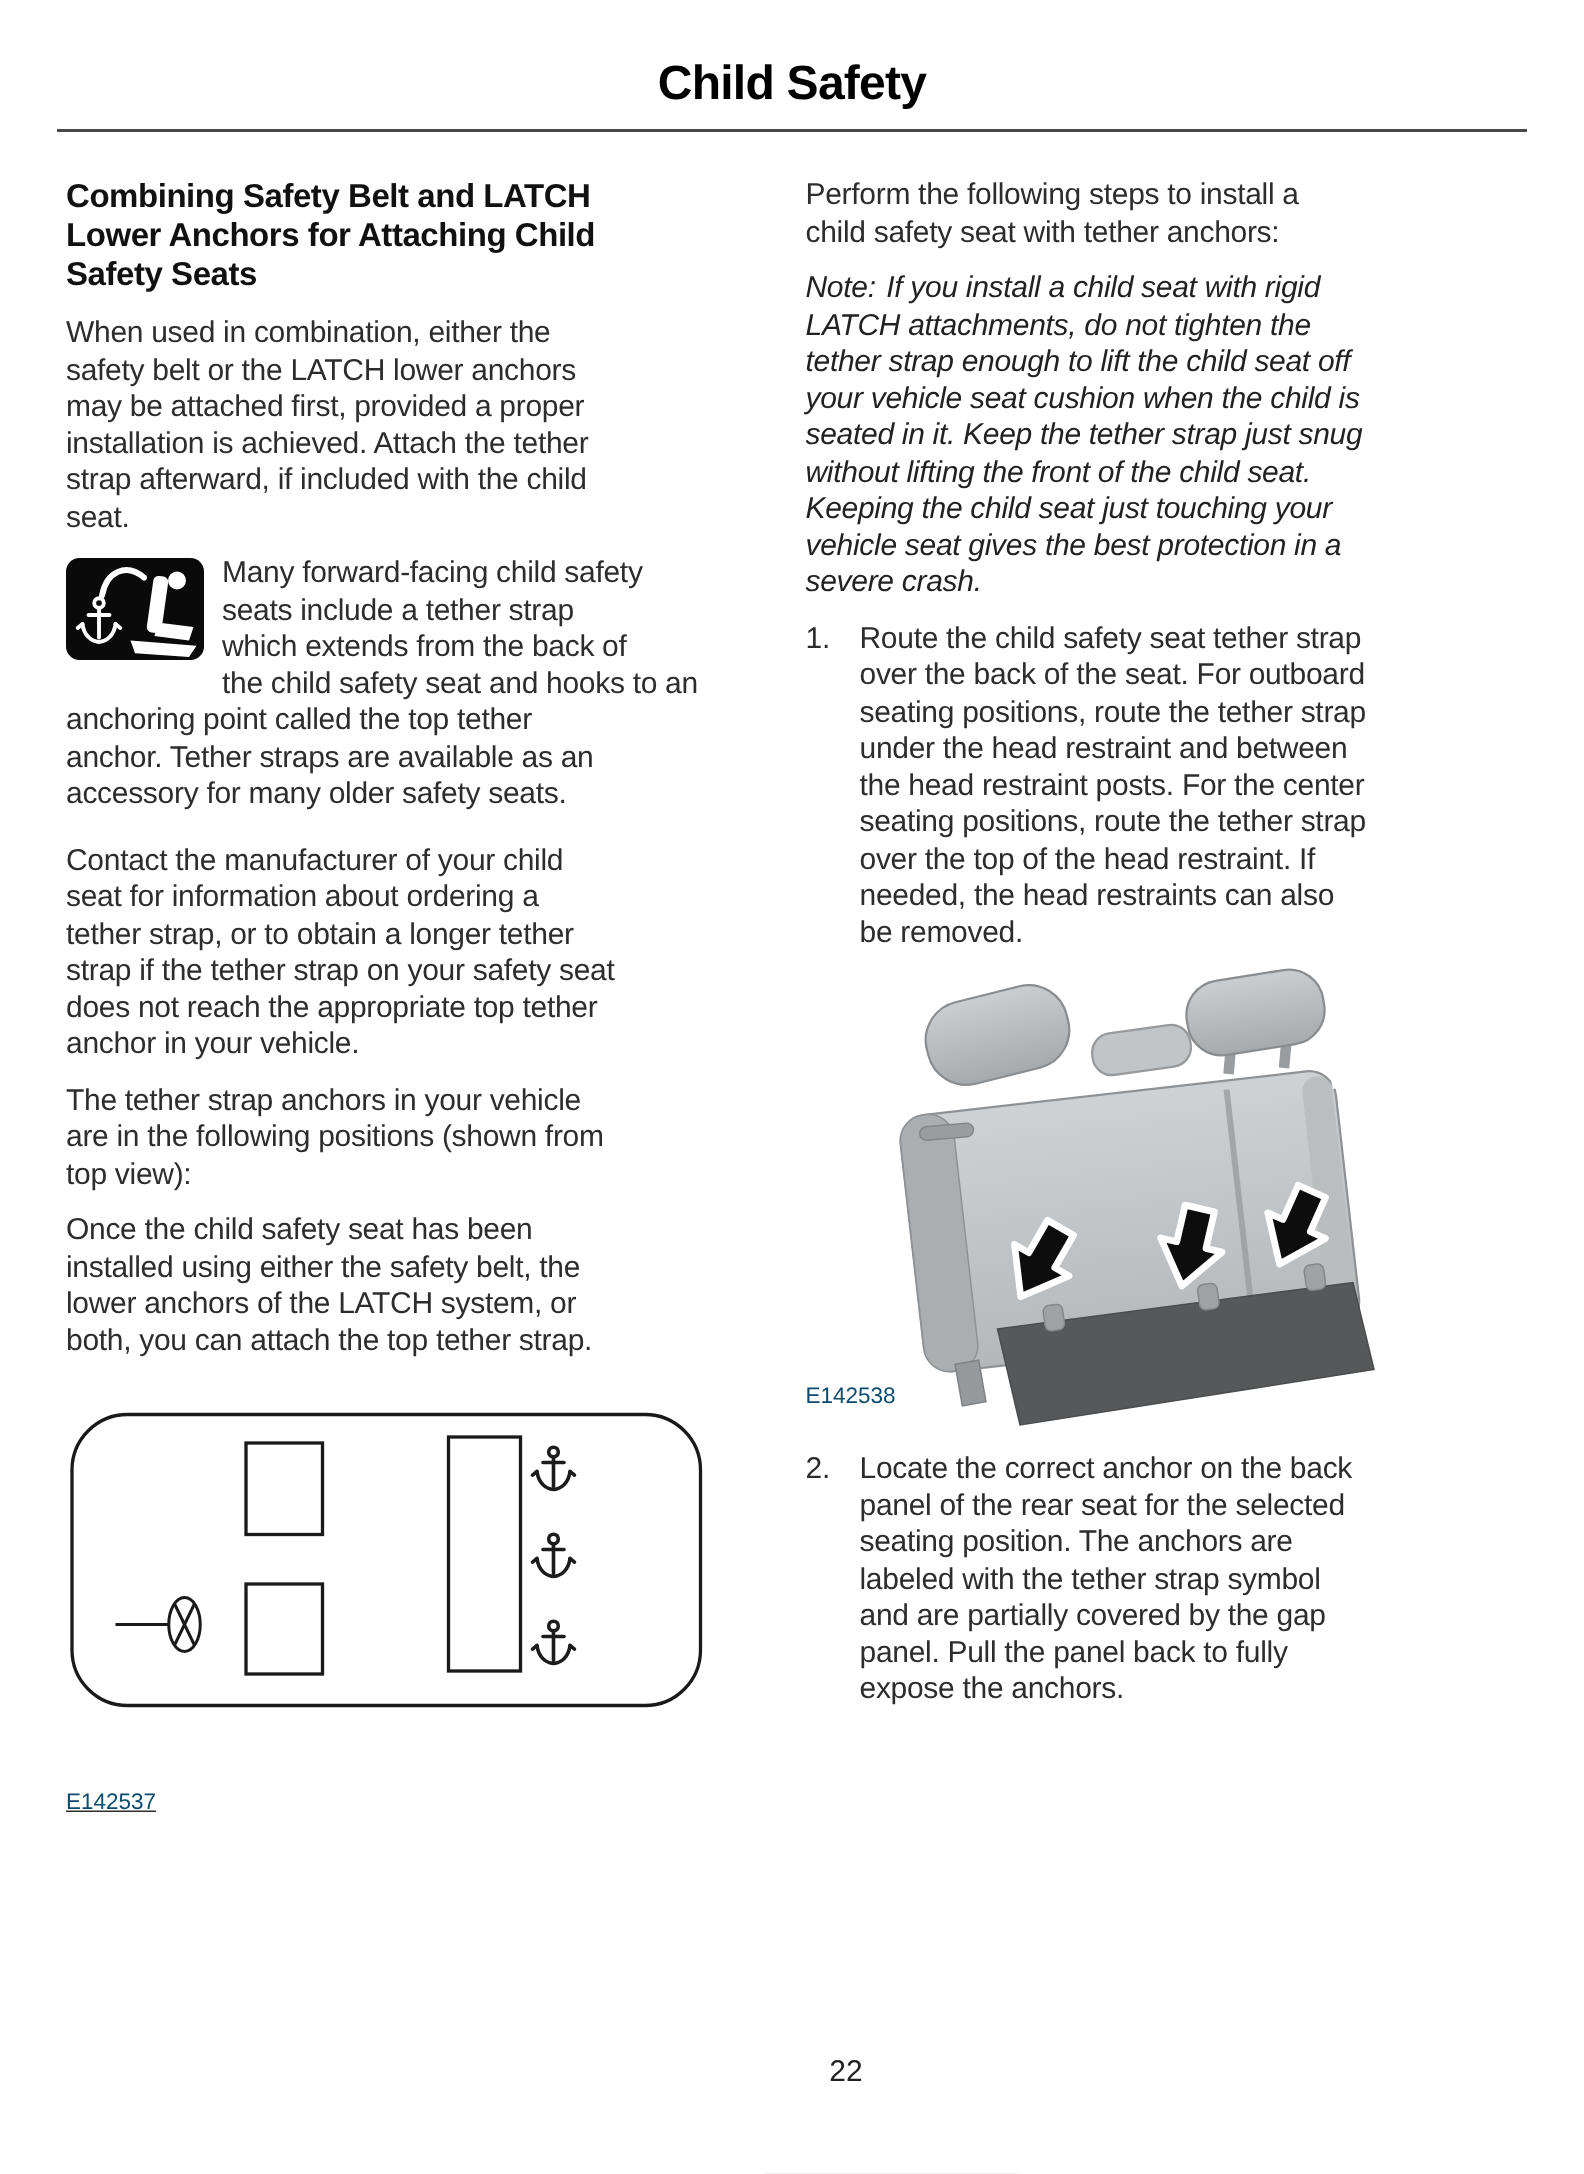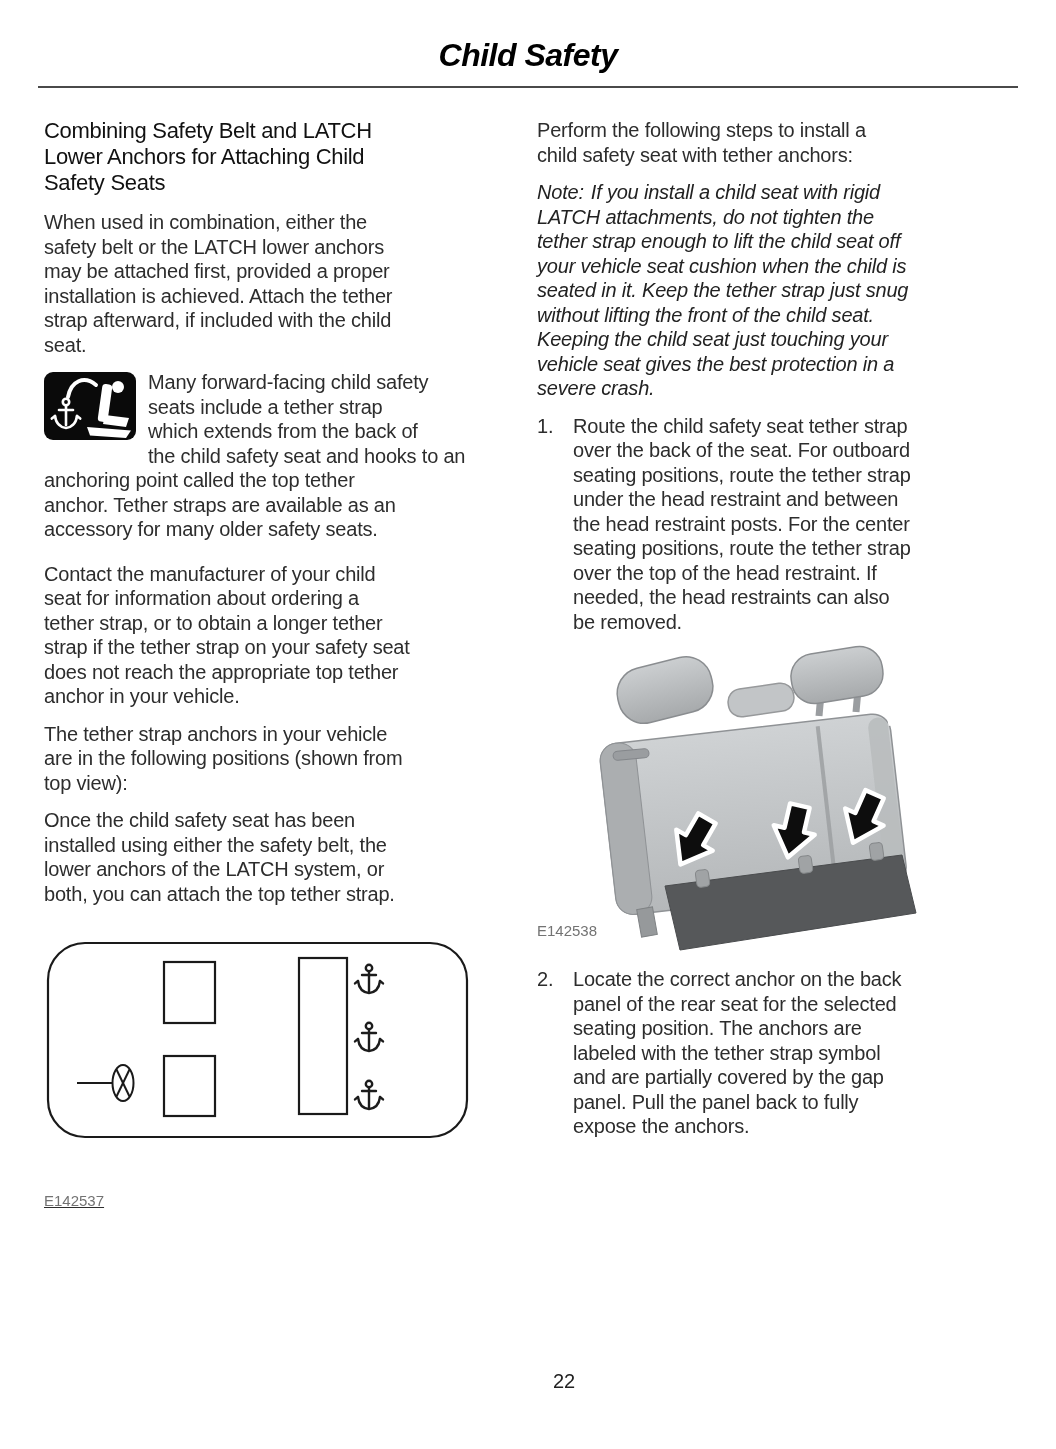--- a/index.html
+++ b/index.html
@@ -9,58 +9,58 @@
     margin:0 auto;
     background:#ffffff;
     font-family:"Liberation Sans","DejaVu Sans",sans-serif;
     color:#2d2d2d;
     overflow:hidden;
   }
   .masthead{padding-top:36px;}
   .page-title{
     margin:0;text-align:center;
     font-size:32px;font-weight:bold;color:#000;
-    letter-spacing:-0.5px;line-height:1.2;font-style:italic;
+    letter-spacing:-0.5px;line-height:1.2;
   }
   .masthead-rule{
     border:none;border-top:2px solid #4a4a4a;
     margin:12px 38px 0 38px;
   }
   .columns{
     display:grid;
     grid-template-columns:452px 452px;
     column-gap:41px;
     padding:0 0 0 44px;
     margin-top:30px;
   }
   .col{font-size:20px;line-height:24.5px;letter-spacing:-0.2px;}
   .col p{margin:0 0 13px 0;white-space:pre-line;}
   h2.section-heading{
     margin:0 0 14px 0;
-    font-size:22px;line-height:26px;font-weight:normal;color:#111;
+    font-size:22px;line-height:26px;font-weight:bold;color:#111;
     letter-spacing:-0.3px;white-space:pre-line;
   }
   h3.sub-heading{
     margin:2px 0 16px 0;
     font-size:24px;line-height:28px;font-weight:bold;color:#111;
     letter-spacing:-0.3px;
   }
   .icon-wrap-para{margin:0 0 20px 0;white-space:pre-line;}
   .badge-icon{
     float:left;width:92px;height:68px;margin:2px 12px 4px 0;
   }
   .note-para{margin:0 0 14px 0;white-space:pre-line;font-style:italic;color:#222;}
   .note-label{font-weight:normal;margin-right:7px;}
   .num-list{margin-top:1px;}
   .list-item{display:flex;margin:0 0 8px 0;}
   .list-item .num{width:36px;flex:0 0 36px;}
   .list-item .li-text{white-space:pre-line;flex:1;}
   .figure-topview{margin-top:32px;text-decoration:underline;}
   .figure-label{
-    font-size:15px;letter-spacing:0;color:#737373;
+    font-size:15px;letter-spacing:0;color:#0c4a6e;
     font-family:"Liberation Sans",sans-serif;
   }
   .label-topview{margin-top:40px;}
   .figure-seat{position:relative;margin:4px 0 10px 0;height:315px;}
   .figure-seat svg{position:absolute;left:58px;top:0;}
   .label-seat{position:absolute;left:0;bottom:14px;}
   .page-footer{
     position:absolute;left:0;bottom:56px;width:100%;
     text-align:center;font-size:20px;color:#222;padding-left:36px;
   }

